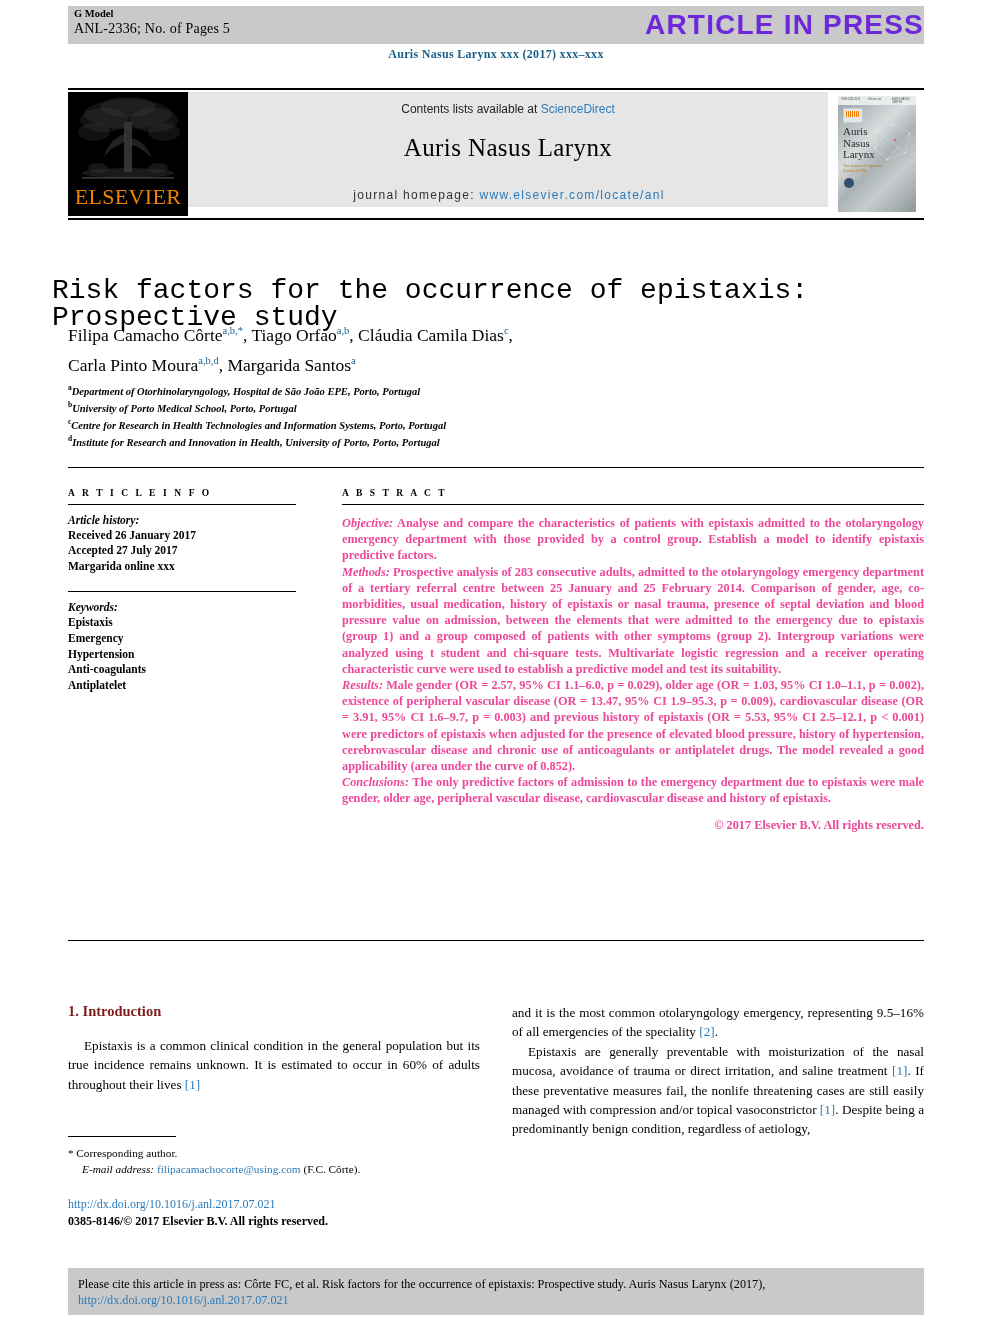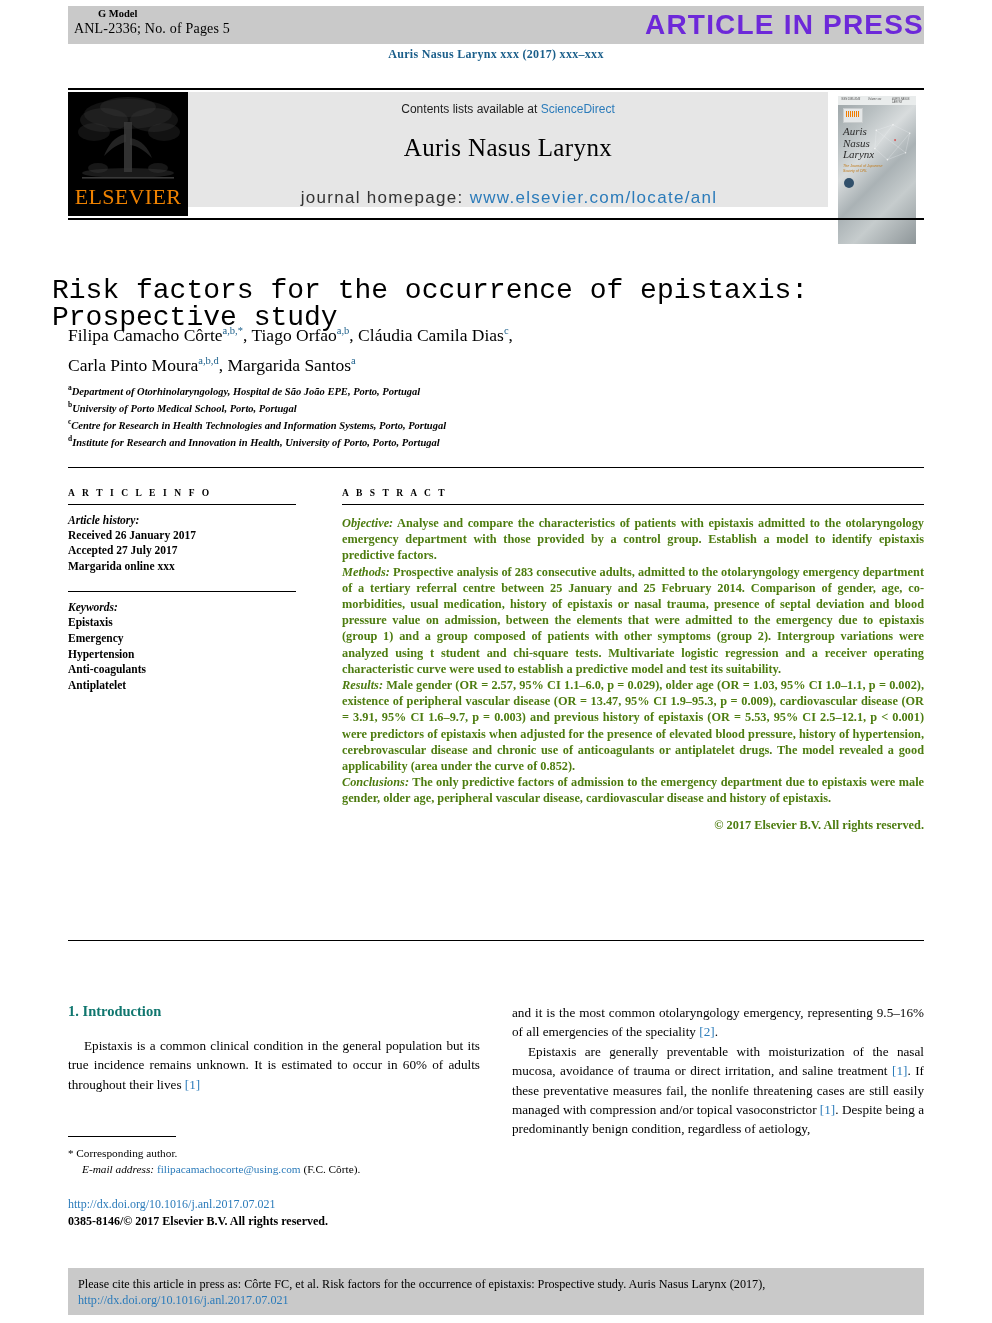--- a/index.html
+++ b/index.html
@@ -24,21 +24,20 @@
     background: #c9c9c9;
   }
   .press-banner .gmodel {
     position: absolute;
     left: 6px; top: 2px;
     font-family: "Liberation Serif", serif;
     font-size: 10.5px;
     font-weight: bold;
     line-height: 12px;
     color: #000;
-    margin-left: 24px;
   }
   .press-banner .anl {
     position: absolute;
     left: 6px; top: 14px;
     font-family: "Liberation Serif", serif;
     font-size: 14px;
     line-height: 17px;
     color: #000;
     letter-spacing: 0.2px;
   }
@@ -117,41 +116,40 @@
     font-family: "Liberation Serif", serif;
     font-size: 25px;
     color: #000;
     letter-spacing: 0.4px;
   }
   .homepage-line {
     position: absolute;
     left: 2px; right: 0; top: 96px;
     text-align: center;
     font-family: "Liberation Sans", sans-serif;
-    font-size: 17px;
+    font-size: 12px;
     color: #333;
     letter-spacing: 1.3px;
   }
   .homepage-line .url { color: #2b7bba; }
 
   
   .cover-thumb {
     position: absolute;
     left: 762px; top: 0;
     width: 94px; height: 124px;
     background: #ffffff;
     box-sizing: border-box;
   }
   .cover-inner {
     position: absolute;
     left: 8px; top: 4px;
-    width: 78px; height: 148px;
+    width: 78px; height: 116px;
     background: linear-gradient(135deg,#9aa3a6 0%,#b9c0c2 22%,#d8dcdd 38%,#aab2b5 55%,#c6cccd 72%,#8e9699 100%);
     overflow: hidden;
-    font-style: italic;
   }
   .cover-topbar {
     position: absolute; left: 0; top: 0; width: 100%; height: 9px;
     background: #e9ecec;
   }
   .cover-topbar span {
     position: absolute; top: 2px;
     font-family: "Liberation Sans", sans-serif;
     font-size: 2.6px; color: #555;
   }
@@ -298,21 +296,21 @@
     border-top: 1.5px solid #000;
     width: 582px;
   }
   .abs-body {
     margin-top: 10px;
     font-family: "Liberation Serif", serif;
     font-size: 12.3px;
     line-height: 16.2px;
     font-weight: bold;
     text-align: justify;
-    color: #4d7c0f;
+    color: #ec4899;
   }
   .abs-body p { margin: 0; }
   .abs-body .lead { font-style: italic; }
   .abs-body .copyright {
     margin-top: 10px;
     text-align: right;
   }
 
   .rule-abs-bottom {
     position: absolute;
@@ -329,21 +327,21 @@
   }
   .col-right {
     position: absolute;
     left: 512px; top: 1003px;
     width: 412px;
   }
   .sec-head {
     font-family: "Liberation Serif", serif;
     font-size: 14.5px;
     font-weight: bold;
-    color: #0f766e;
+    color: #7f1d1d;
     margin: 0 0 16px 0;
   }
   .body-par {
     font-family: "Liberation Serif", serif;
     font-size: 13.2px;
     line-height: 19.4px;
     text-align: justify;
     color: #000;
     margin: 0;
     text-indent: 16px;

